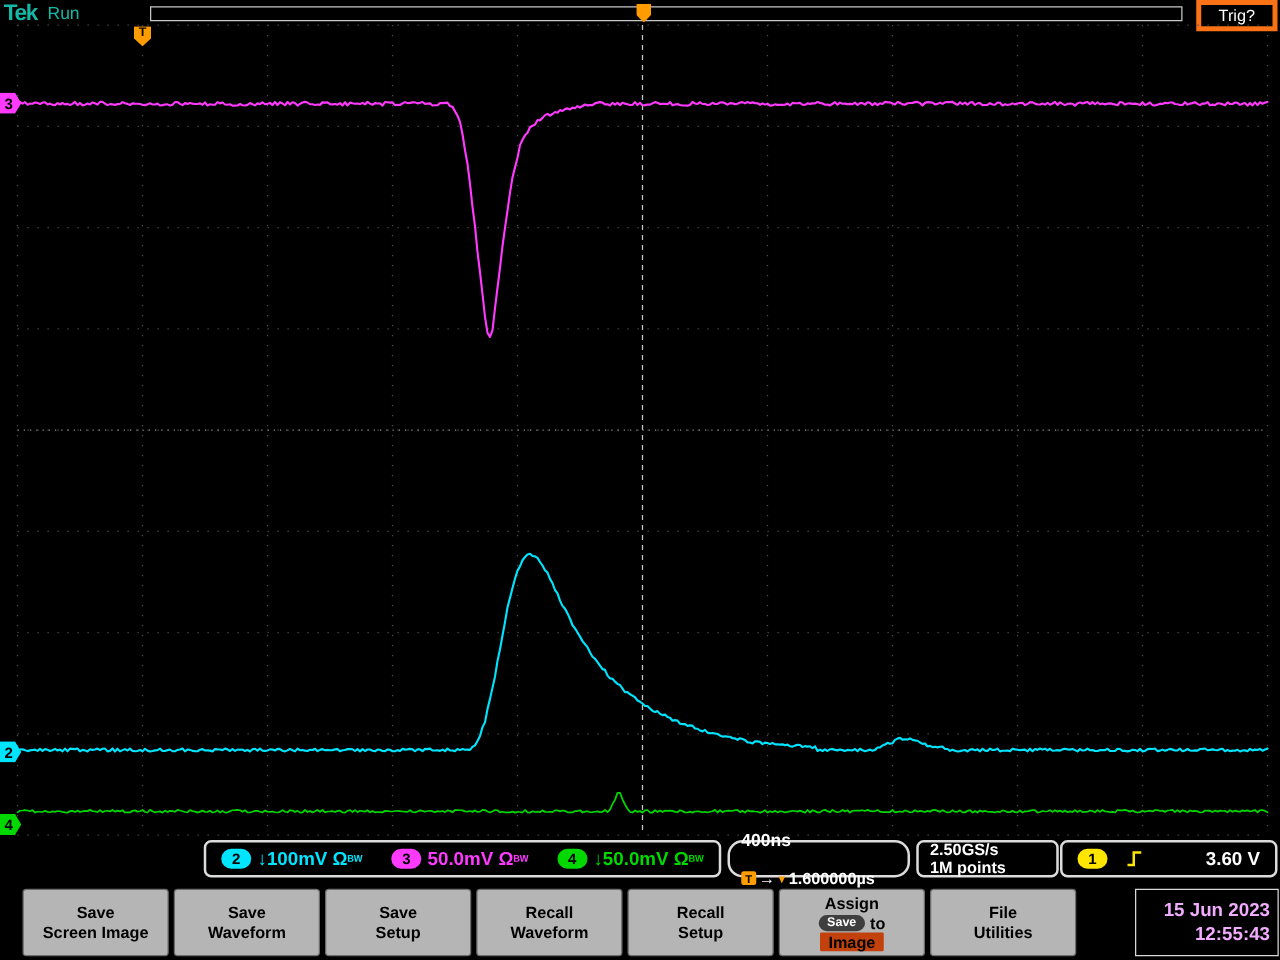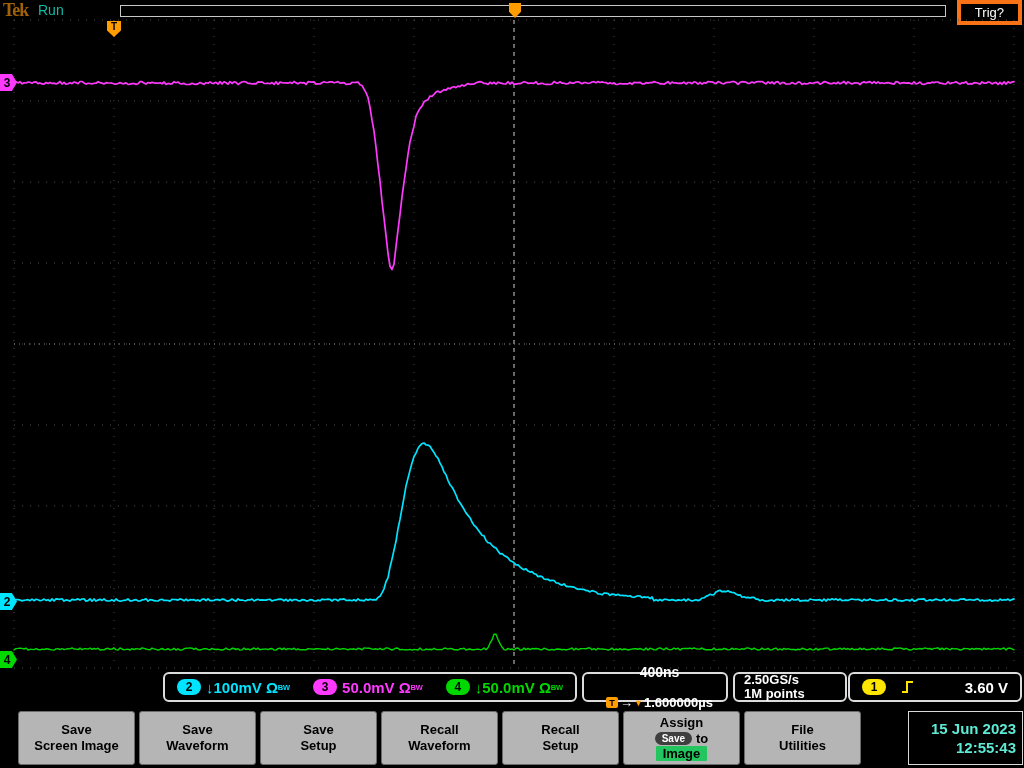--- a/index.html
+++ b/index.html
@@ -1,19 +1,19 @@
 <!DOCTYPE html>
 <html><head>
 <meta charset="utf-8">
 <style>
   html,body{margin:0;padding:0;background:#000;}
   .screen{position:relative;width:1024px;height:768px;background:#000;overflow:hidden;
           font-family:"Liberation Sans","DejaVu Sans",sans-serif;}
   
-  .tek{position:absolute;left:3px;top:0;color:#a16207;font-weight:bold;font-size:18px;letter-spacing:-1px;font-family:Liberation Serif, serif;}
+  .tek{position:absolute;left:3px;top:0;color:#14b8a6;font-weight:bold;font-size:18px;letter-spacing:-1px;}
   .run{position:absolute;left:38px;top:2px;color:#14b8a6;font-size:14px;}
   .acqbar{position:absolute;left:120px;top:5px;width:824px;height:10px;border:1px solid #c8c8c8;background:#000;}
   .acqmark{position:absolute;left:388px;top:-3px;width:12px;height:15px;
            clip-path:polygon(0 0,100% 0,100% 58%,50% 100%,0 58%);}
   .trigq{position:absolute;right:2px;top:0;height:17px;border:4px solid #f97316;display:flex;
          align-items:center;padding:0 14px;color:#fff;font-size:13px;background:#000;}
   
   #scope-svg{position:absolute;left:0;top:0;}
   .tflag{position:absolute;left:107px;top:21px;width:14px;height:16px;color:#000;
          font-size:10px;font-weight:bold;display:flex;justify-content:center;
@@ -23,22 +23,22 @@
            clip-path:polygon(0 0,70% 0,100% 50%,70% 100%,0 100%);}
   
   .ro-box{position:absolute;top:672px;height:30px;border:2px solid #dcdcdc;border-radius:6px;
           background:#000;box-sizing:border-box;display:flex;align-items:center;color:#fff;}
   .ro-channels{left:163px;width:414px;justify-content:space-between;padding:0 12px;}
   .chgroup{display:flex;align-items:center;gap:5px;}
   .pill{min-width:18px;height:16px;border-radius:8px;display:inline-flex;align-items:center;
         justify-content:center;font-weight:bold;font-size:12px;color:#000;padding:0 3px;}
   .chtext{font-weight:bold;font-size:15px;white-space:nowrap;}
   .bw{font-size:11px;}
-  .ro-horiz{left:582px;width:146px;flex-direction:column;align-items:center;justify-content:center;
-            padding-left:9px;gap:17px;}
+  .ro-horiz{left:582px;width:146px;flex-direction:column;align-items:flex-start;justify-content:center;
+            padding-left:9px;gap:17px;border-radius:12px;}
   .h1{font-weight:bold;font-size:14px;line-height:14px;}
   .h2{display:flex;align-items:center;gap:1px;font-weight:bold;font-size:13px;line-height:14px;}
   .tchip{width:12px;height:11px;border-radius:2px;color:#000;font-size:9px;font-weight:bold;
          display:inline-flex;align-items:center;justify-content:center;margin-right:1px;}
   .hmark{font-size:9px;}
   .ro-acq{left:733px;width:114px;flex-direction:column;align-items:flex-start;justify-content:center;
           padding-left:9px;font-weight:bold;font-size:13px;line-height:14px;}
   .ro-trig{left:848px;width:174px;justify-content:flex-start;gap:14px;padding:0 12px;}
   .tlevel{font-weight:bold;font-size:15px;margin-left:auto;}
   
@@ -46,21 +46,21 @@
   .menu-btn{width:117px;height:54px;background:#b5b5b5;border:1px solid #6b6b6b;border-radius:3px;
             display:flex;flex-direction:column;align-items:center;justify-content:center;
             font-family:inherit;font-weight:bold;font-size:13px;color:#000;line-height:16px;
             text-align:right;padding:0;cursor:pointer;}
   .assign-row{display:flex;align-items:center;gap:4px;line-height:15px;}
   .save-chip{background:#3e3e3e;color:#fff;border-radius:8px;font-size:10px;font-weight:bold;
              padding:1px 7px;line-height:11px;}
   .img-hl{color:#000;padding:0 7px;line-height:15px;border-radius:1px;}
   .datetime{position:absolute;left:908px;top:711px;width:115px;height:54px;background:#000;
             border:1px solid #d8d8d8;box-sizing:border-box;display:flex;flex-direction:column;
-            align-items:flex-end;justify-content:center;padding-right:6px;color:#5eead4;
+            align-items:flex-end;justify-content:center;padding-right:6px;color:#f0abfc;
             font-weight:bold;font-size:15px;line-height:19px;}
 </style>
 </head>
 <body>
 
 <div class="screen">
 
   <span class="tek">Tek</span>
   <span class="run">Run</span>
   <div class="acqbar">
@@ -160,21 +160,21 @@
     <button class="menu-btn">
       <span>Recall</span>
       <span>Setup</span>
     </button>
     <button class="menu-btn">
       <span>Assign</span>
       <span class="assign-row">
         <span class="save-chip">Save</span>
         <span>to</span>
       </span>
-      <span class="img-hl" style="background: #22c55e;">Image</span>
+      <span class="img-hl" style="background: #c2410c;">Image</span>
     </button>
     <button class="menu-btn">
       <span>File</span>
       <span>Utilities</span>
     </button>
   </div>
 
   <div class="datetime">
     <div>15 Jun 2023</div>
     <div>12:55:43</div>

